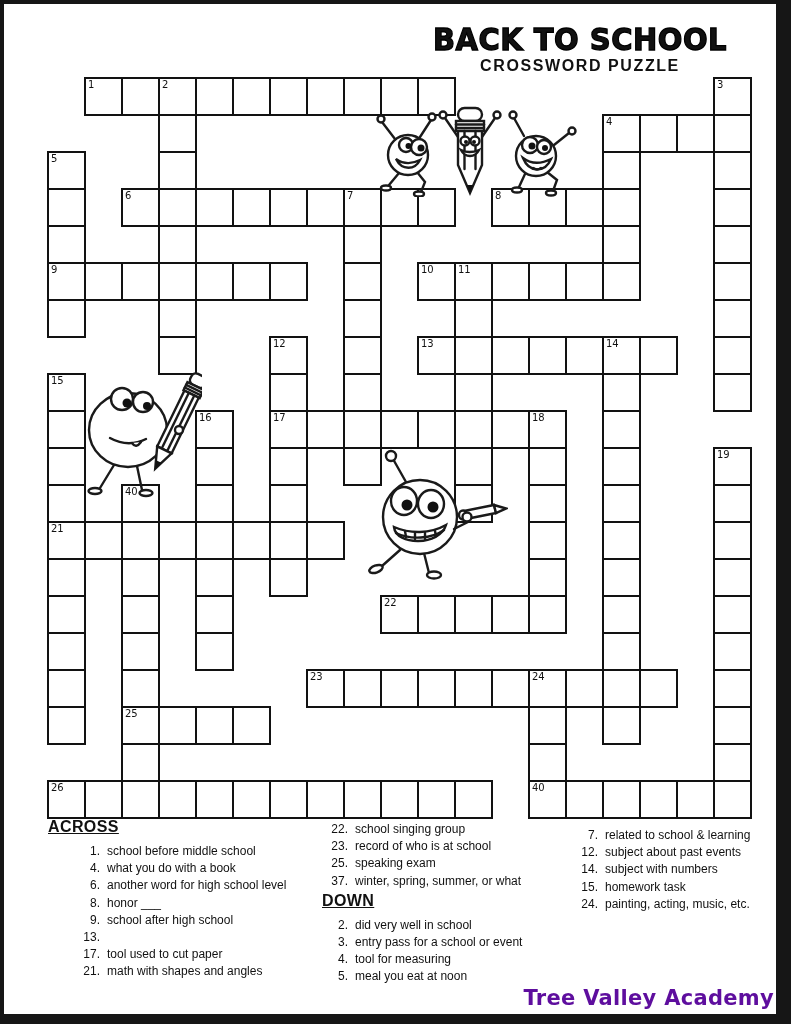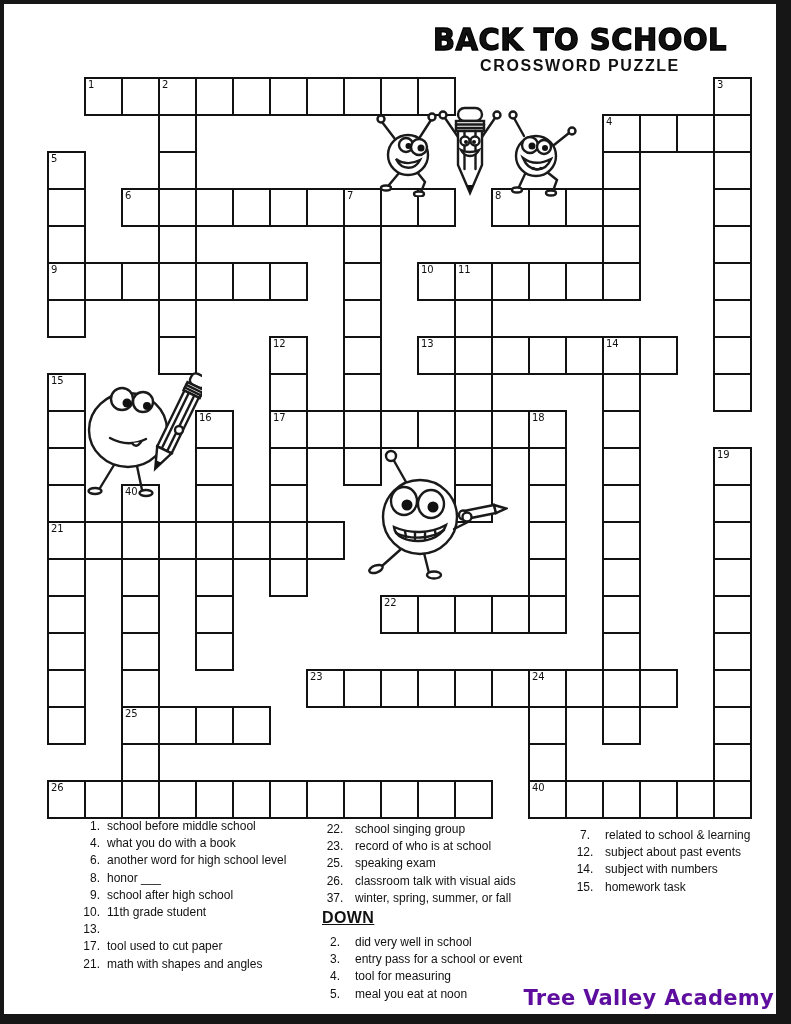--- a/index.html
+++ b/index.html
@@ -40,21 +40,21 @@
   
   .clue-col{position:absolute;z-index:3;}
   .clue-header{
     font-size:16px;font-weight:bold;text-decoration:underline;
     letter-spacing:.4px;margin:0 0 7px 0;
   }
   .clue-list{list-style:none;margin:0 0 2px 0;padding:0;}
   .clue-list li{display:flex;line-height:17.2px;font-size:12px;}
   .cnum{flex:none;text-align:right;margin-right:7px;}
   .col-first .cnum{width:52px;}
-  .col-mid .cnum,.col-last .cnum{width:26px;text-align:center;}
+  .col-mid .cnum,.col-last .cnum{width:26px;}
   .ctext{white-space:nowrap;}
   .down-gap{margin-top:2px;}
   
   .brand{
     position:absolute;top:986px;right:17px;z-index:3;
     font-family:"DejaVu Sans",sans-serif;font-weight:bold;font-size:21px;
     letter-spacing:.3px;white-space:nowrap;
   }
 </style>
 </head>
@@ -410,44 +410,41 @@
     <path d="M34,80 C36,99 80,99 86,78 C70,87 50,87 34,80 Z" fill="#fff"></path>
     <path d="M36,86 C50,93 72,92 84,83"></path>
     <line x1="45" y1="84" x2="46" y2="90"></line>
       <line x1="55" y1="86" x2="55" y2="92"></line>
     <line x1="65" y1="86" x2="65" y2="92"></line>
       <line x1="75" y1="84" x2="76" y2="89"></line>
   </svg>
 </div>
 
 <div class="clue-col col-first" style="left:48px;top:818px;">
+    <div class="clue-header">ACROSS</div>
     <ul class="clue-list">
       <li>
         <span class="cnum">1.</span>
         <span class="ctext">school before middle school</span>
       </li>
       <li>
         <span class="cnum">4.</span>
         <span class="ctext">what you do with a book</span>
       </li>
       <li>
         <span class="cnum">6.</span>
         <span class="ctext">another word for high school level</span>
       </li>
       <li>
         <span class="cnum">8.</span>
         <span class="ctext">honor ___</span>
       </li>
       <li>
         <span class="cnum">9.</span>
         <span class="ctext">school after high school</span>
-      </li>
-      <li>
-        <span class="cnum">10.</span>
-        <span class="ctext">11th grade student</span>
       </li>
       <li>
         <span class="cnum">13.</span>
       </li>
       <li>
         <span class="cnum">17.</span>
         <span class="ctext">tool used to cut paper</span>
       </li>
       <li>
         <span class="cnum">21.</span>
@@ -463,26 +460,22 @@
       </li>
       <li>
         <span class="cnum">23.</span>
         <span class="ctext">record of who is at school</span>
       </li>
       <li>
         <span class="cnum">25.</span>
         <span class="ctext">speaking exam</span>
       </li>
       <li>
-        <span class="cnum">26.</span>
-        <span class="ctext">classroom talk with visual aids</span>
-      </li>
-      <li>
         <span class="cnum">37.</span>
-        <span class="ctext">winter, spring, summer, or fall</span>
+        <span class="ctext">winter, spring, summer, or what</span>
       </li>
     </ul>
     <div class="clue-header down-gap">DOWN</div>
     <ul class="clue-list">
       <li>
         <span class="cnum">2.</span>
         <span class="ctext">did very well in school</span>
       </li>
       <li>
         <span class="cnum">3.</span>
@@ -509,18 +502,22 @@
         <span class="ctext">subject about past events</span>
       </li>
       <li>
         <span class="cnum">14.</span>
         <span class="ctext">subject with numbers</span>
       </li>
       <li>
         <span class="cnum">15.</span>
         <span class="ctext">homework task</span>
       </li>
+      <li>
+        <span class="cnum">24.</span>
+        <span class="ctext">painting, acting, music, etc.</span>
+      </li>
     </ul>
   </div>
 
 <footer>
   <span class="brand" style="color: rgb(94, 14, 158);">Tree Valley Academy</span>
 </footer>
 
 </body></html>

